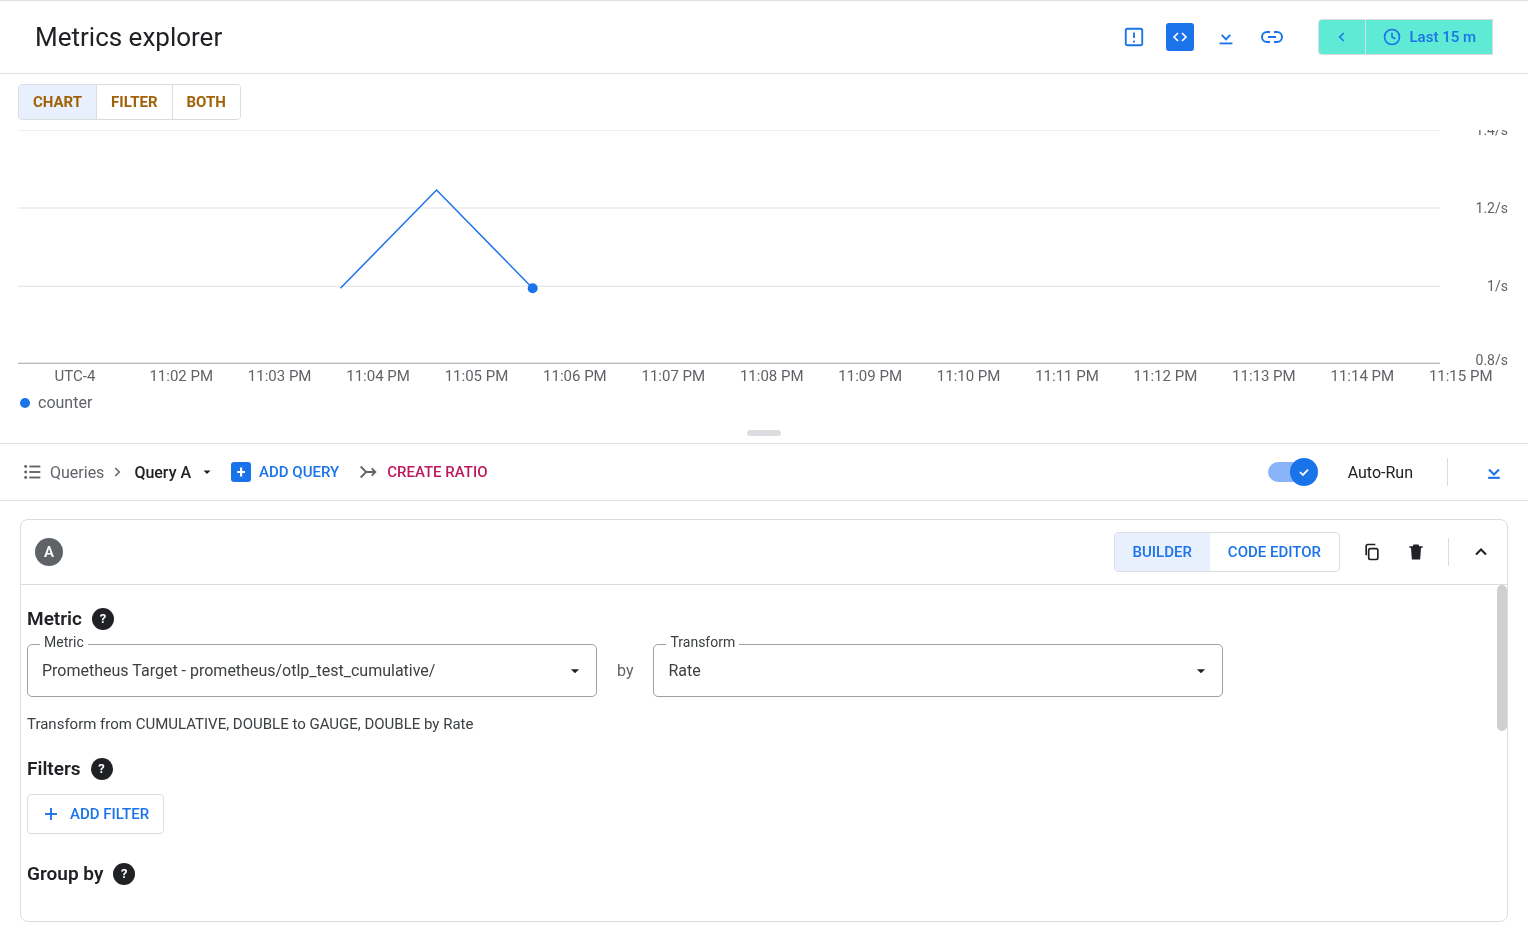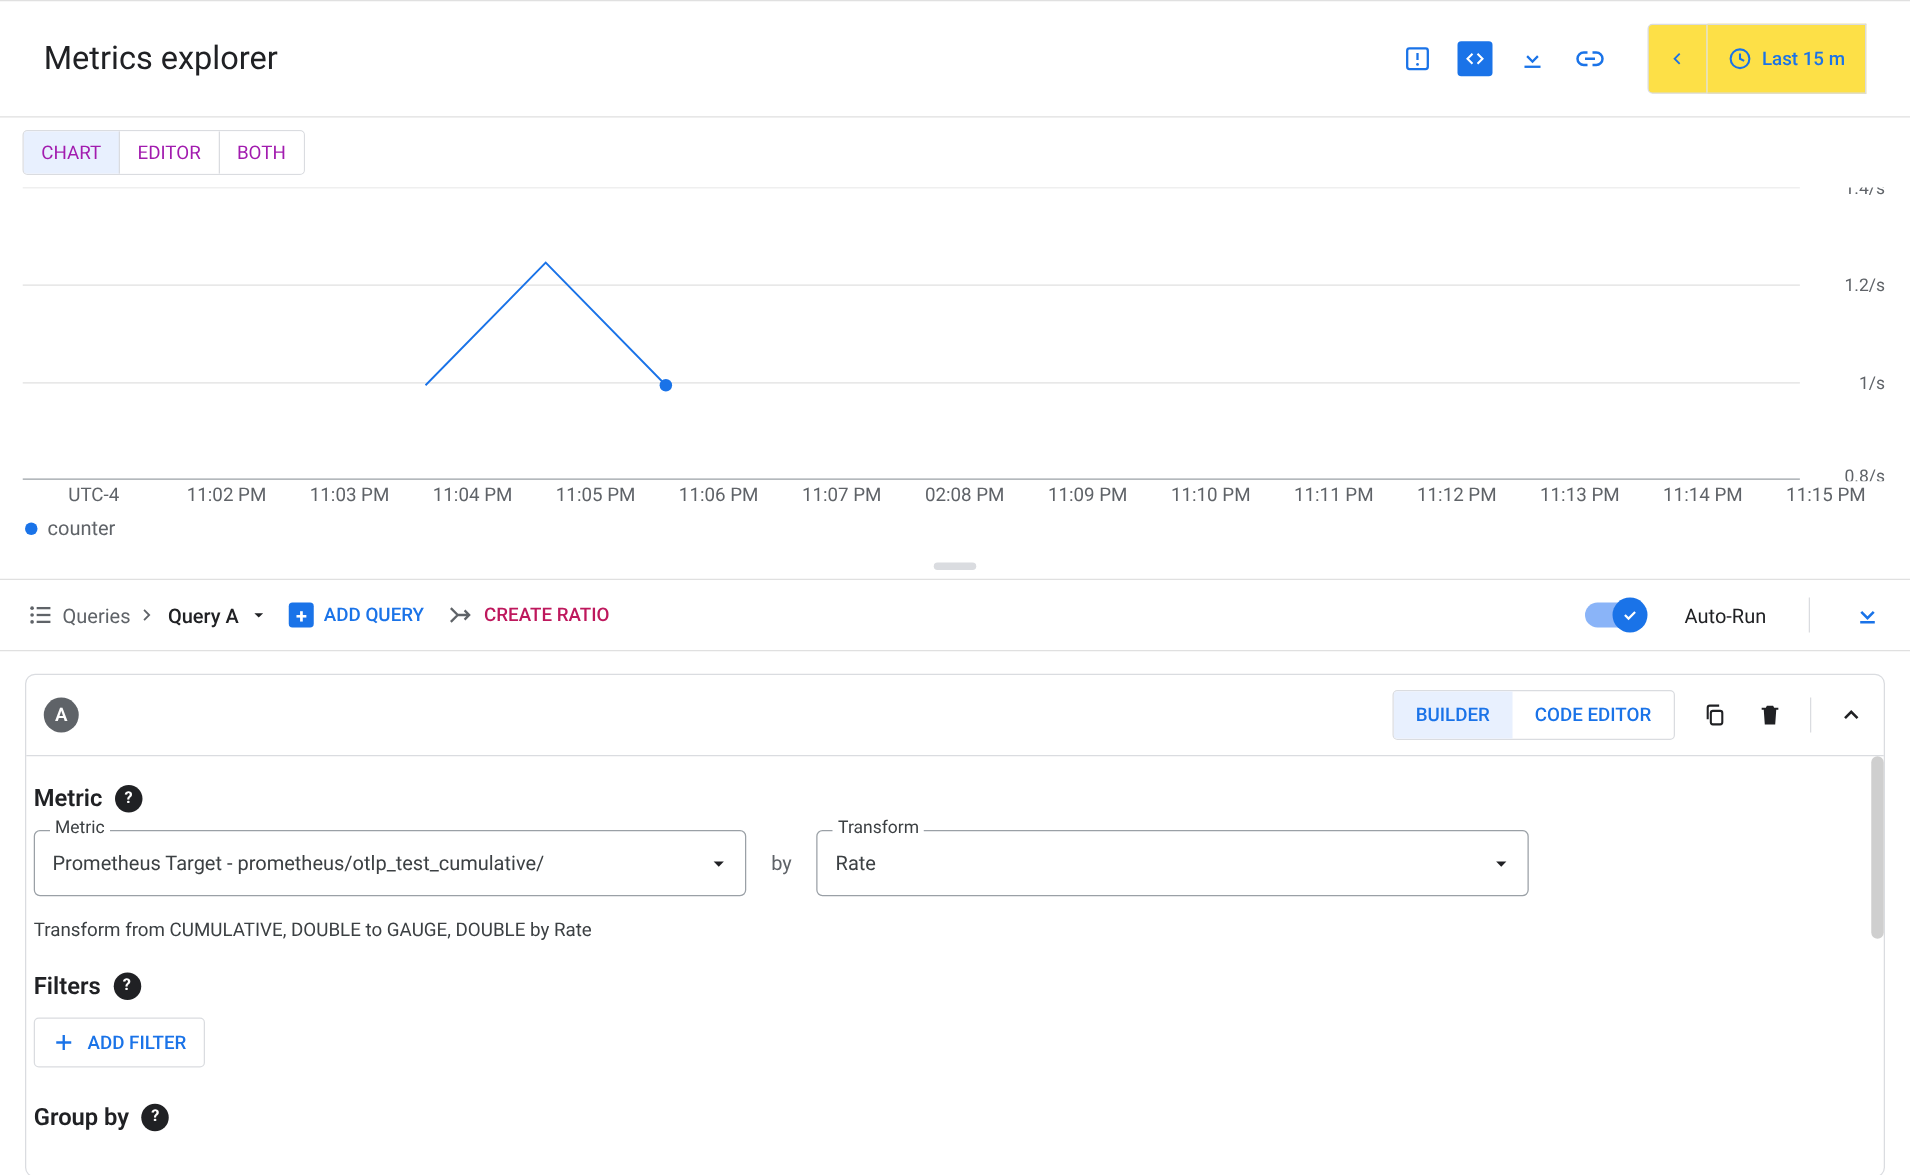--- a/index.html
+++ b/index.html
@@ -7,29 +7,29 @@
   .app { width: 1528px; min-height: 940px; overflow: hidden; }
   .top-border { border-top: 1px solid #e0e0e0; }
 
   
   .header { display: flex; align-items: center; justify-content: space-between; padding: 18px 35px; }
   .page-title { font-size: 26px; font-weight: 400; color: #202124; }
   .header-actions { display: flex; align-items: center; gap: 18px; }
   .hdr-icon-btn { width: 28px; height: 28px; display: flex; align-items: center; justify-content: center; cursor: pointer; }
   .hdr-icon-btn-blue-bg { background:#1a73e8; border-radius:3px; }
   .time-nav { display: flex; align-items: center; gap: 0; margin-left: 14px; }
-  .time-nav-btn { display:flex; align-items:center; justify-content:center; height:56px; border:1px solid #dadce0; background:#fde047; cursor:pointer; padding:0 16px; }
+  .time-nav-btn { display:flex; align-items:center; justify-content:center; height:36px; border:1px solid #dadce0; background:#5eead4; cursor:pointer; padding:0 16px; }
   .time-nav-btn.left { border-radius:4px 0 0 4px; }
   .time-range { color:#1a73e8; font-weight:500; font-size:15px; display:flex; align-items:center; gap:8px; border-left:none; }
   .divider-hdr { border-top: 1px solid #e0e0e0; }
 
   
   .tabs-row { padding: 10px 18px; display:flex; align-items:center; }
   .tab-group { display:flex; border:1px solid #dadce0; border-radius:4px; overflow:hidden; }
-  .tab-btn { padding:8px 14px; font-size:15px; font-weight:400; color:#a21caf; background:#fff; cursor:pointer; border:none; border-right:1px solid #dadce0; }
+  .tab-btn { padding:8px 14px; font-size:15px; font-weight:700; color:#a16207; background:#fff; cursor:pointer; border:none; border-right:1px solid #dadce0; }
   .tab-btn.active { background:#e8f0fe; }
   .tab-btn:last-child { border-right:none; }
 
   
   .chart-wrap { position:relative; padding: 0 18px 6px 18px; }
   svg.chart { display:block; width:100%; }
   .xlabels { display:flex; padding-left:0; margin-top:2px; font-size:15px; color:#5f6368; }
   .xlabels .tz { width:114px; text-align:center; padding-left:0; }
   .xlabels .tick { flex:1; text-align:center; }
   .legend { display:flex; align-items:center; gap:8px; padding:8px 0 0 2px; font-size:16px; color:#5f6368; }
@@ -130,21 +130,21 @@
           <span>Last 15 m</span>
         </div>
       </div>
     </div>
   </div>
   <div class="divider-hdr"></div>
 
   <div class="tabs-row">
     <div class="tab-group">
       <div class="tab-btn active">CHART</div>
-      <div class="tab-btn">EDITOR</div>
+      <div class="tab-btn">FILTER</div>
       <div class="tab-btn">BOTH</div>
     </div>
   </div>
 
   <div class="chart-wrap">
     <svg class="chart" viewBox="0 0 1490 235" preserveAspectRatio="none">
 
       <line x1="0" y1="0" x2="1420" y2="0" stroke="#e0e0e0" stroke-width="1"></line>
       <text x="1488" y="5" font-size="14" fill="#5f6368" text-anchor="end">1.4/s</text>
       <line x1="0" y1="78" x2="1420" y2="78" stroke="#e0e0e0" stroke-width="1"></line>
@@ -158,21 +158,21 @@
       <circle cx="514" cy="158" r="5" fill="#1a73e8"></circle>
     </svg>
     <div class="xlabels">
       <div class="tz">UTC-4</div>
       <div class="tick">11:02 PM</div>
       <div class="tick">11:03 PM</div>
       <div class="tick">11:04 PM</div>
       <div class="tick">11:05 PM</div>
       <div class="tick">11:06 PM</div>
       <div class="tick">11:07 PM</div>
-      <div class="tick">02:08 PM</div>
+      <div class="tick">11:08 PM</div>
       <div class="tick">11:09 PM</div>
       <div class="tick">11:10 PM</div>
       <div class="tick">11:11 PM</div>
       <div class="tick">11:12 PM</div>
       <div class="tick">11:13 PM</div>
       <div class="tick">11:14 PM</div>
       <div class="tick">11:15 PM</div>
     </div>
     <div class="legend">
       <span class="legend-dot"></span>

